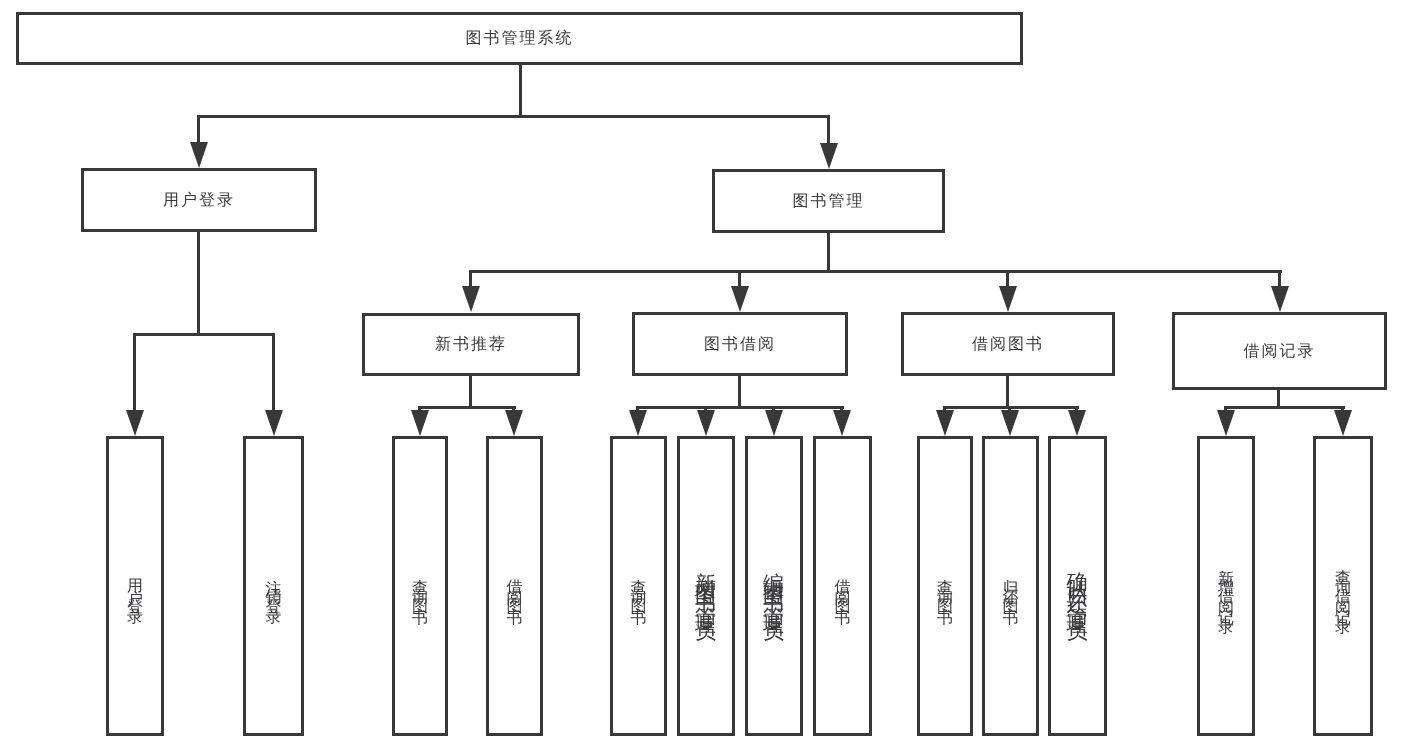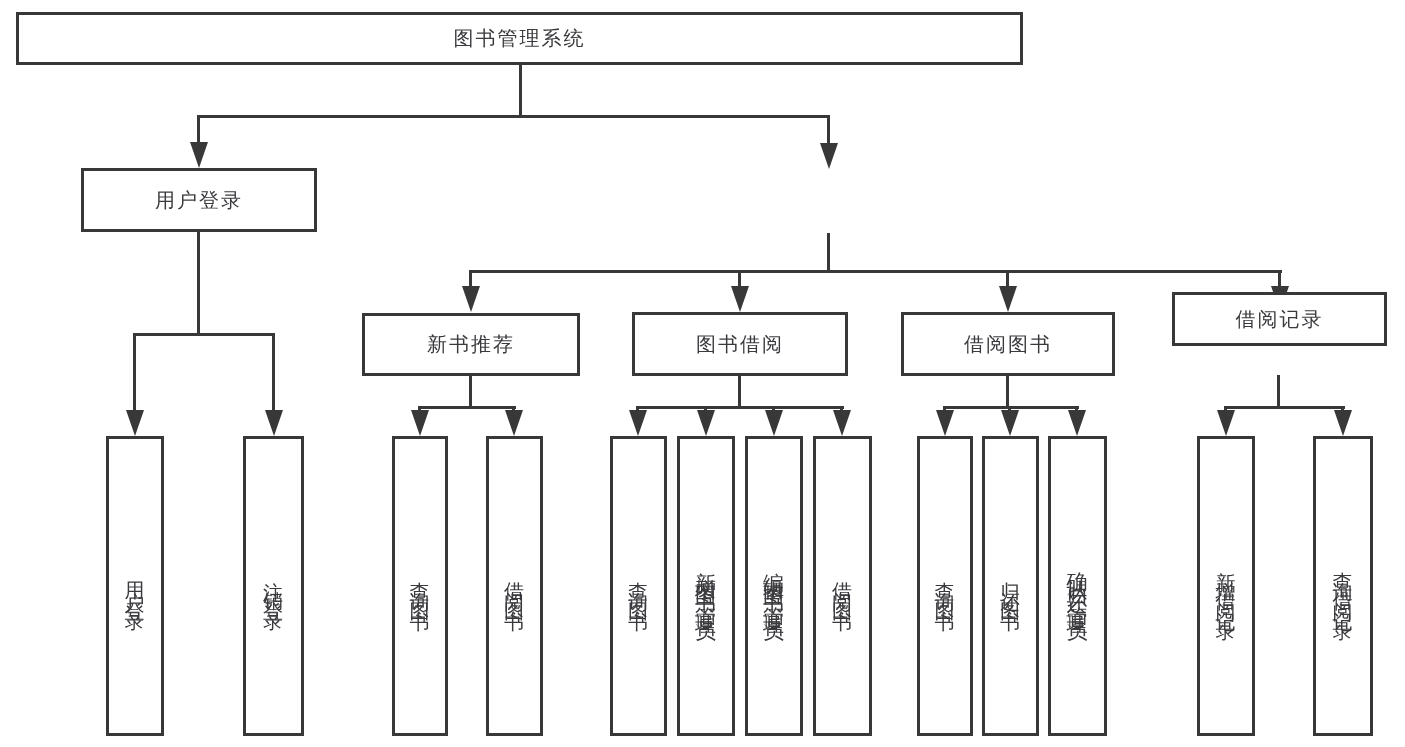--- a/index.html
+++ b/index.html
@@ -13,21 +13,21 @@
   }
   .box {
     position: absolute;
     box-sizing: border-box;
     border: 3px solid #383838;
     background: #ffffff;
     color: #3a3a3e;
     display: flex;
     align-items: center;
     justify-content: center;
-    font-size: 20px;
+    font-size: 16px;
     letter-spacing: 2px;
     z-index: 2;
   }
   .v {
     writing-mode: vertical-lr;
     text-orientation: upright;
     letter-spacing: 10px;
     line-height: 1;
   }
   .v.tight { letter-spacing: 7px; font-size: 21px; }
@@ -113,25 +113,26 @@
   <div class="vline" style="left:1277px;top:375px;height:33px"></div>
   <div class="hline" style="left:1224px;top:406px;width:121px"></div>
   <div class="vline" style="left:1224px;top:406px;height:8px"></div>
   <div class="arrow" style="left:1217px;top:410px"></div>
   <div class="vline" style="left:1341px;top:406px;height:8px"></div>
   <div class="arrow" style="left:1334px;top:410px"></div>
 
   <div class="box" style="left:16px;top:12px;width:1007px;height:53px">图书管理系统</div>
 
   <div class="box" style="left:81px;top:168px;width:236px;height:64px">用户登录</div>
+  <div class="box" style="left:712px;top:169px;width:233px;height:64px">图书管理</div>
 
   <div class="box" style="left:632px;top:312px;width:216px;height:64px">图书借阅</div>
   <div class="box" style="left:362px;top:313px;width:218px;height:63px">新书推荐</div>
   <div class="box" style="left:901px;top:312px;width:214px;height:64px">借阅图书</div>
-  <div class="box" style="left:1172px;top:292px;width:215px;height:54px">借阅记录</div>
+  <div class="box" style="left:1172px;top:312px;width:215px;height:78px">借阅记录</div>
 
   <div class="box v" style="left:106px;top:436px;width:58px;height:300px">用户登录</div>
   <div class="box v" style="left:243px;top:436px;width:61px;height:300px">注销登录</div>
 
   <div class="box v" style="left:392px;top:436px;width:56px;height:300px">查询图书</div>
   <div class="box v" style="left:486px;top:436px;width:57px;height:300px">借阅图书</div>
 
   <div class="box v" style="left:610px;top:436px;width:57px;height:300px">查询图书</div>
   <div class="box v tight" style="left:677px;top:436px;width:58px;height:300px">新增图书（管理员）</div>
   <div class="box v tight" style="left:745px;top:436px;width:58px;height:300px">编辑图书（管理员）</div>

